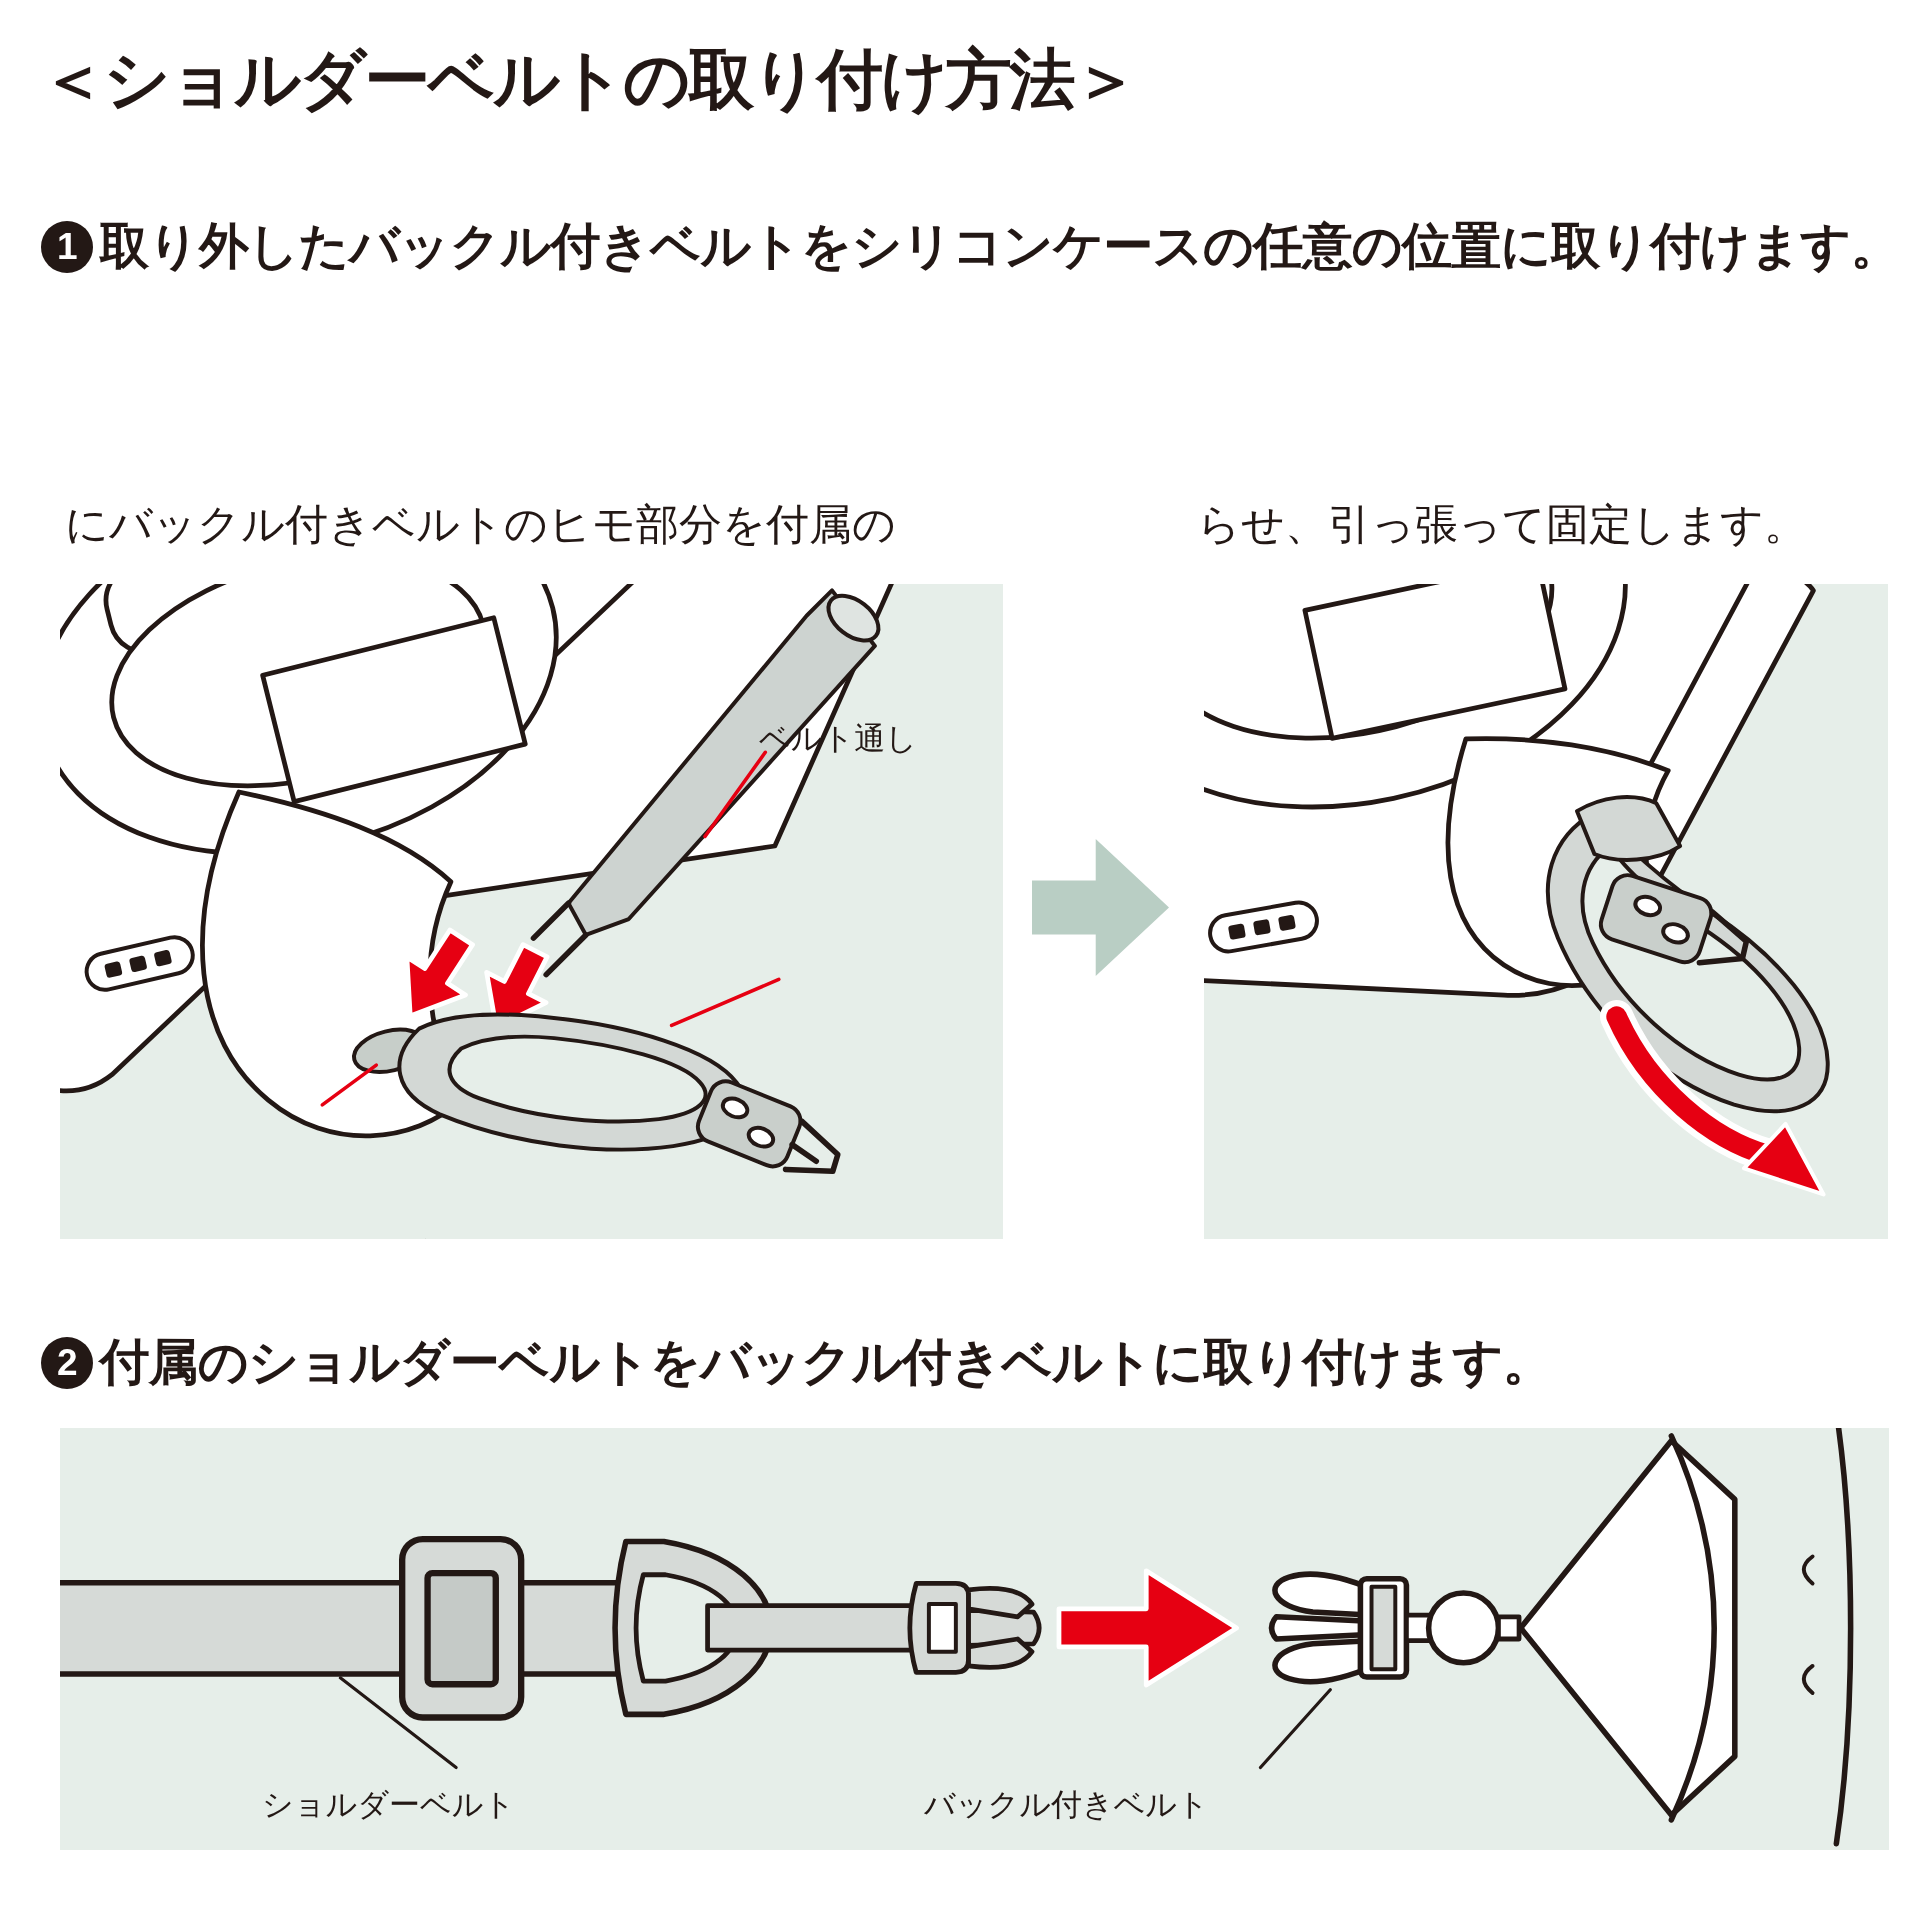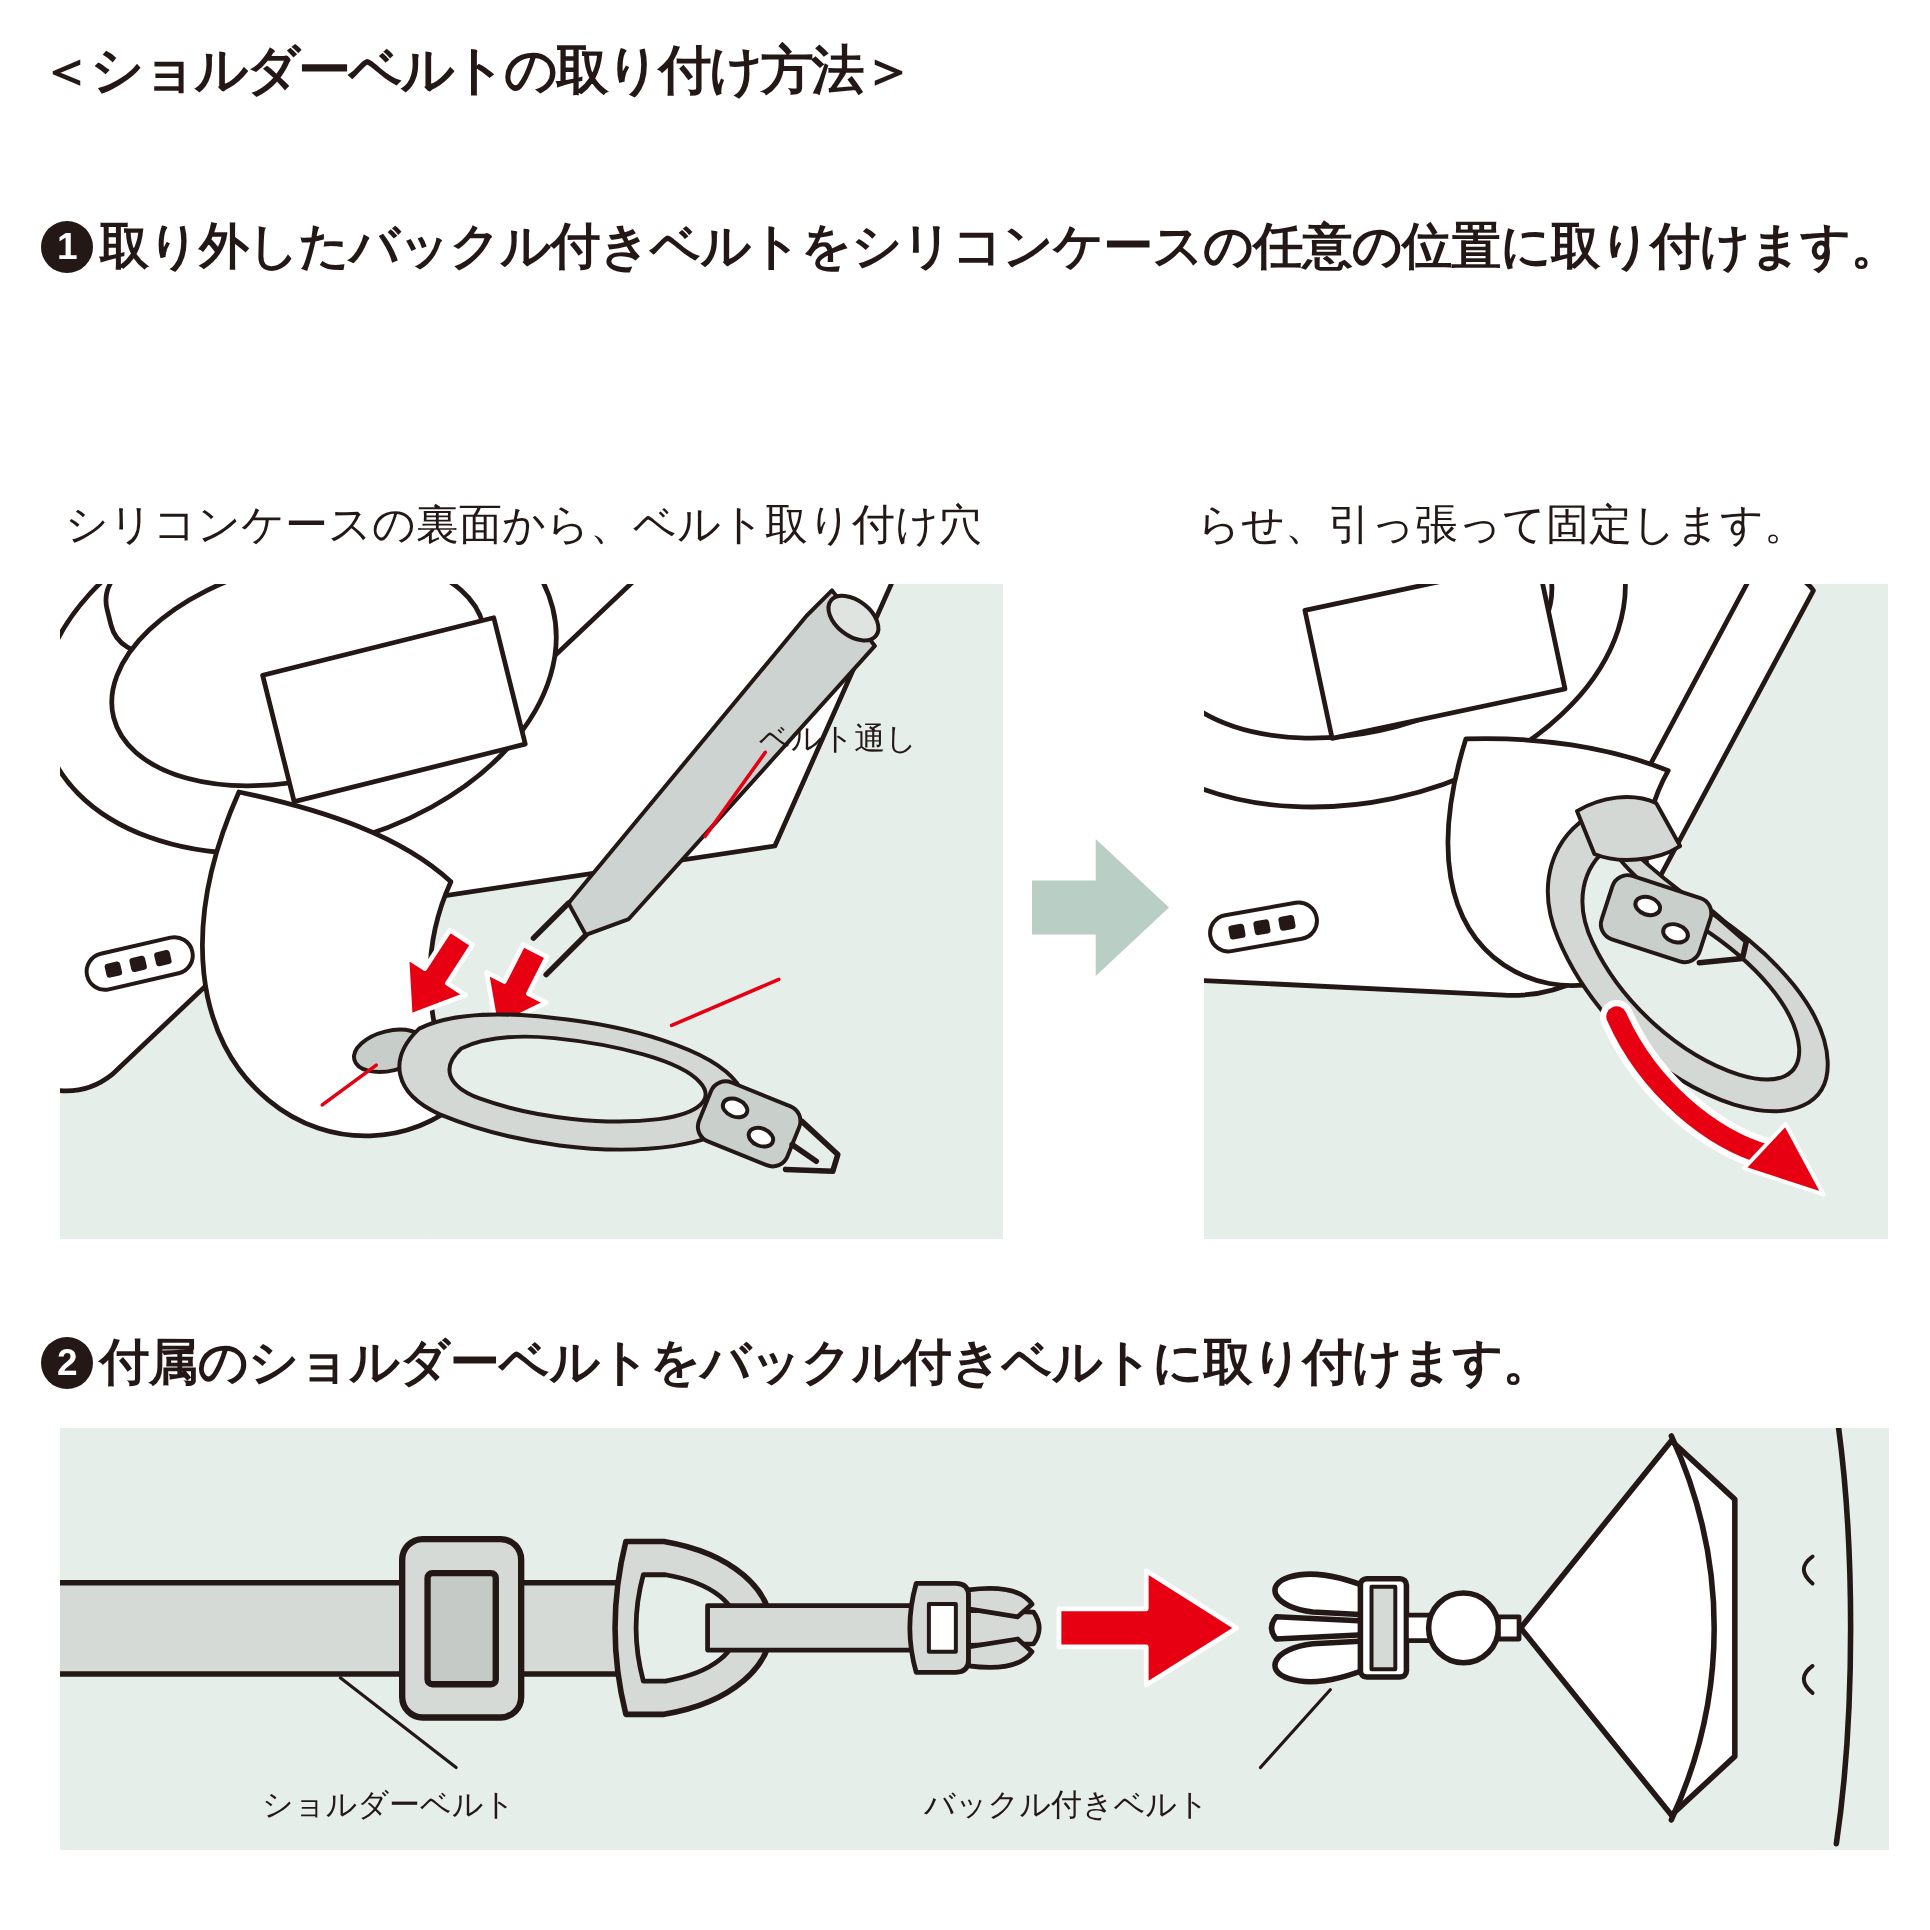--- a/index.html
+++ b/index.html
@@ -3,21 +3,21 @@
 <meta charset="utf-8">
 <style>
   html,body{margin:0;padding:0;}
   body{
     width:1930px;height:1930px;position:relative;background:#ffffff;
     font-family:"Liberation Sans","DejaVu Sans",sans-serif;color:#231815;
     overflow:hidden;
   }
   .abs{position:absolute;}
   .title{
-    left:40px;top:35px;font-size:53px;font-weight:700;letter-spacing:-2.4px;white-space:nowrap;
+    left:40px;top:35px;font-size:66px;font-weight:700;letter-spacing:-2.4px;white-space:nowrap;
   }
   .step-heading{
     left:41px;font-size:50px;font-weight:700;letter-spacing:-0.8px;white-space:nowrap;
     display:flex;align-items:center;
   }
   #step1-heading{top:213px;}
   #step2-heading{top:1329px;}
   .numcircle{
     display:inline-flex;width:52px;height:52px;border-radius:50%;
     background:#231815;color:#ffffff;font-size:37px;font-weight:700;
@@ -43,21 +43,20 @@
 <body>
 
 <div class="abs title">＜ショルダーベルトの取り付け方法＞</div>
 
 <div class="abs step-heading" id="step1-heading">
   <span class="numcircle">1</span>
   <span>取り外したバックル付きベルトをシリコンケースの任意の位置に取り付けます。</span>
 </div>
 
 <div class="abs note" id="note-left">
-  <div>シリコンケースの裏面から、ベルト取り付け穴</div>
   <div>にバックル付きベルトのヒモ部分を付属の</div>
   <div>ベルト通しで押し込んで、ヒモを通します。</div>
 </div>
 <div class="abs note" id="note-right">
   <div>らせ、引っ張って固定します。</div>
 </div>
 
 <div class="panel" id="panel1">
   <svg width="943" height="655" viewBox="0 0 1187 825">
     <g stroke="#231815" stroke-width="6" fill="#ffffff" stroke-linejoin="round" stroke-linecap="round">

